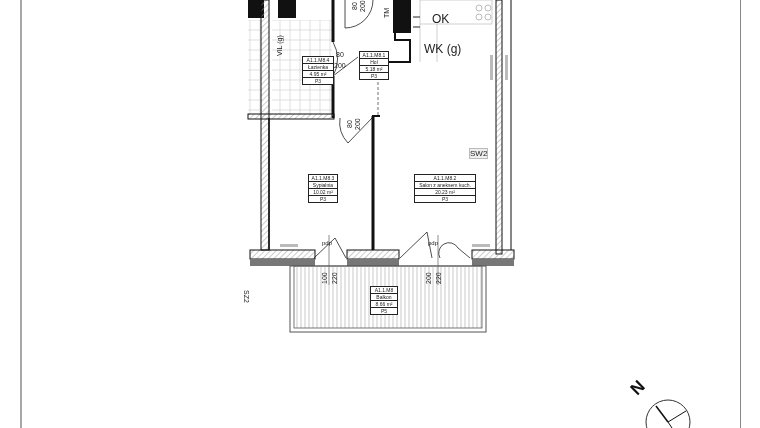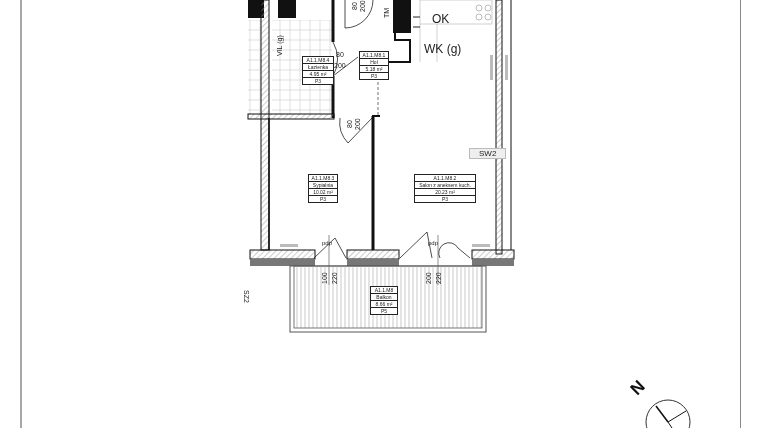--- a/index.html
+++ b/index.html
@@ -5,21 +5,21 @@
   html,body{margin:0;padding:0;background:#fff;}
   body{width:760px;height:428px;position:relative;overflow:hidden;font-family:"Liberation Sans",sans-serif;}
   .frame-left{position:absolute;left:20px;top:0;width:2px;height:428px;background:#a8a8a8;}
   .frame-right{position:absolute;left:740px;top:0;width:1px;height:428px;background:#888;}
   svg{position:absolute;left:0;top:0;}
   .lbl{position:absolute;border:1px solid #222;background:#fff;font-size:5px;line-height:6px;text-align:center;color:#222;}
   .lbl div{border-bottom:1px solid #222;padding:0 1px;white-space:nowrap;}
   .lbl div:last-child{border-bottom:none;}
   .dim{position:absolute;font-size:7px;color:#222;}
   .vtxt{position:absolute;font-size:7px;color:#222;transform:rotate(-90deg);transform-origin:left top;white-space:nowrap;}
-  .tag{position:absolute;font-size:8px;color:#222;background:#eee;border:1px solid #bbb;padding:0 9px;}
+  .tag{position:absolute;font-size:8px;color:#222;background:#eee;border:1px solid #bbb;padding:0 0;}
   .note{position:absolute;font-size:12px;color:#222;}
   .north{position:absolute;left:632px;top:378px;font-size:17px;font-weight:bold;transform:rotate(-45deg);color:#111;}
 </style>
 </head>
 <body>
 
 <div class="frame-left"></div>
 <div class="frame-right"></div>
 
 <svg width="760" height="428">

